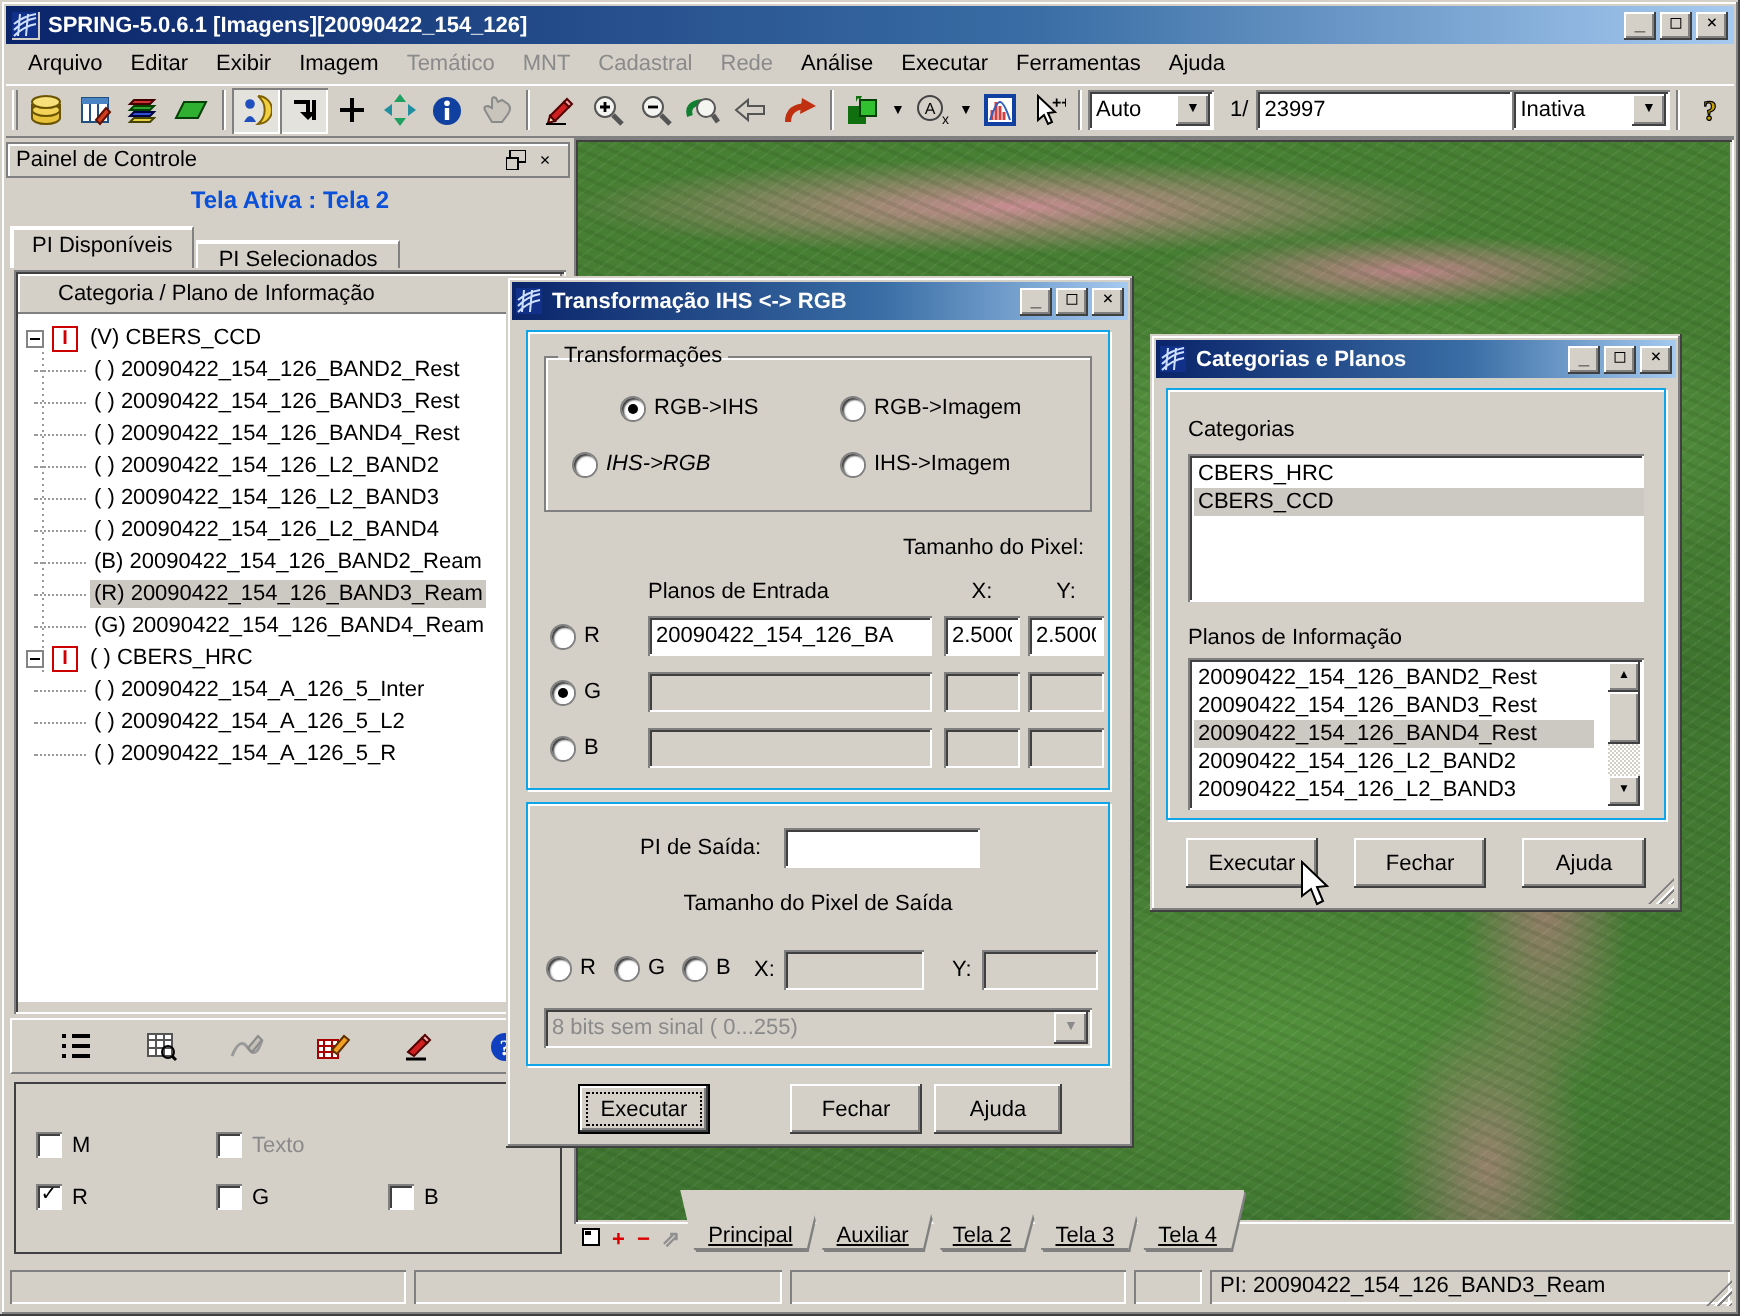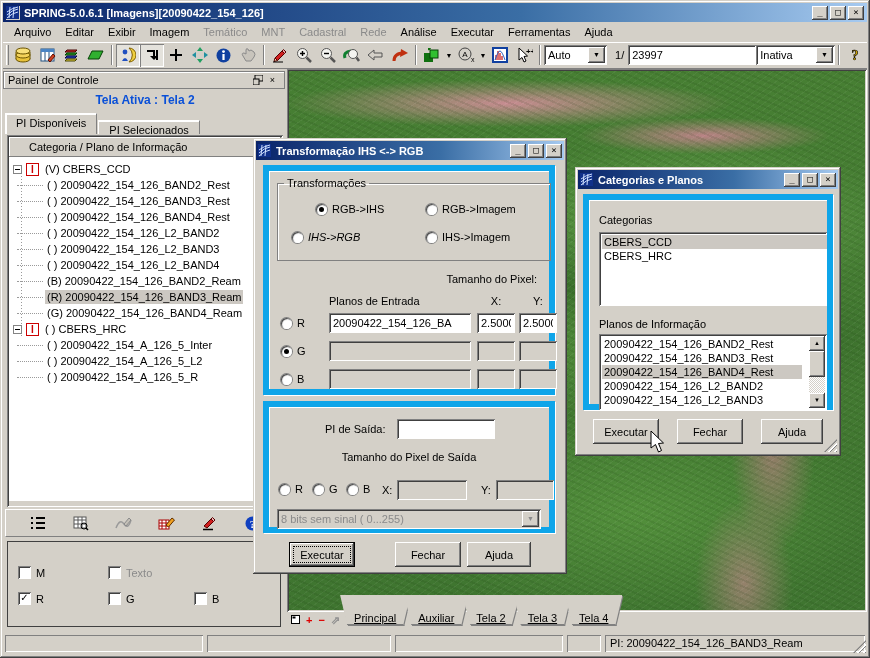--- a/index.html
+++ b/index.html
@@ -132,21 +132,21 @@
           background:repeating-linear-gradient(135deg,#fff 0 1px,#808080 1px 2px,transparent 2px 4px);
           clip-path:polygon(100% 0,100% 100%,0 100%); }
 
   
   .dialog { position:absolute; background:#d4d0c8;
             box-shadow: inset -1px -1px #404040, inset 1px 1px #d4d0c8, inset -2px -2px #808080, inset 2px 2px #fff; }
   .dlg-title { position:absolute; left:3px; top:3px; right:3px; height:19px;
                background:linear-gradient(90deg,#0a246a,#3a6ea5 60%,#a6caf0);
                display:flex; align-items:center; padding:0 2px; }
   .dlg-title .t-text { color:#fff; font-weight:bold; flex:1; margin-left:4px; white-space:nowrap; overflow:hidden; }
-  .groupbox { position:absolute; border:6px solid #0ea5e9; box-shadow:1px 1px 0 #fff, inset 1px 1px 0 #fff; }
+  .groupbox { position:absolute; border:1px solid #0ea5e9; box-shadow:1px 1px 0 #fff, inset 1px 1px 0 #fff; }
   fieldset.fs { position:absolute; border:1px solid #808080; box-shadow:inset 1px 1px 0 #fff; padding:0; }
   fieldset.fs legend { margin-left:6px; padding:0 3px; }
   .radio { display:inline-flex; align-items:center; gap:5px; position:absolute; }
   .rdot { width:11px; height:11px; border-radius:50%; background:#fff; flex:none; position:relative;
           box-shadow: inset 1px 1px 1px #404040, inset -1px -1px 1px #fff, 0 0 0 1px #808080; }
   .radio.checked .rdot::after { content:""; position:absolute; left:3px; top:3px; width:5px; height:5px;
                                 border-radius:50%; background:#000; }
   .edit { position:absolute; height:20px; background:#fff; border:none; outline:none; padding:0 4px;
           font:11px "Liberation Sans",sans-serif;
           box-shadow: inset 1px 1px #808080, inset -1px -1px #fff, inset 2px 2px #404040; }
@@ -648,22 +648,22 @@
       </svg>
       <span class="t-text">Categorias e Planos</span>
       <span class="cap-btn">_</span>
       <span class="cap-btn">□</span>
       <span class="cap-btn">×</span>
     </div>
 
     <div class="groupbox" style="left:8px; top:27px; width:250px; height:216px;">
       <span class="lbl" style="left:10px; top:14px;">Categorias</span>
       <div class="list" style="left:10px; top:32px; width:228px; height:74px;">
+        <div class="list-item">CBERS_HRC</div>
         <div class="list-item selected">CBERS_CCD</div>
-        <div class="list-item">CBERS_HRC</div>
       </div>
       <span class="lbl" style="left:10px; top:118px;">Planos de Informação</span>
       <div class="list" style="left:10px; top:134px; width:228px; height:76px;">
         <div class="list-item" style="width:200px;">20090422_154_126_BAND2_Rest</div>
         <div class="list-item" style="width:200px;">20090422_154_126_BAND3_Rest</div>
         <div class="list-item selected" style="width:200px;">20090422_154_126_BAND4_Rest</div>
         <div class="list-item" style="width:200px;">20090422_154_126_L2_BAND2</div>
         <div class="list-item" style="width:200px;">20090422_154_126_L2_BAND3</div>
         <div class="vscroll" style="right:2px; top:2px; bottom:2px;">
           <span class="sc-btn" style="top:0;">▲</span>

